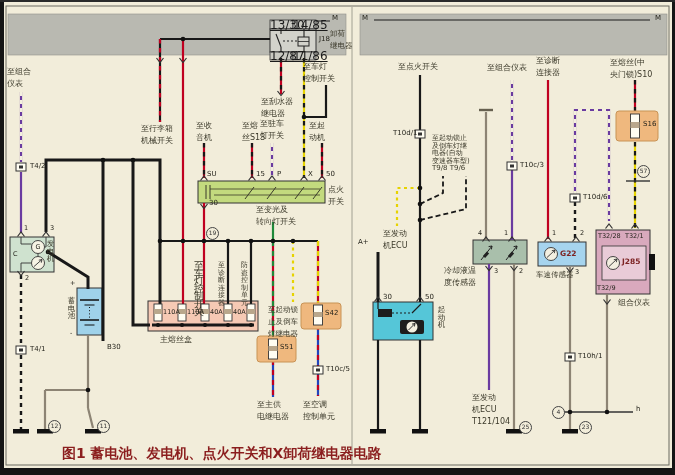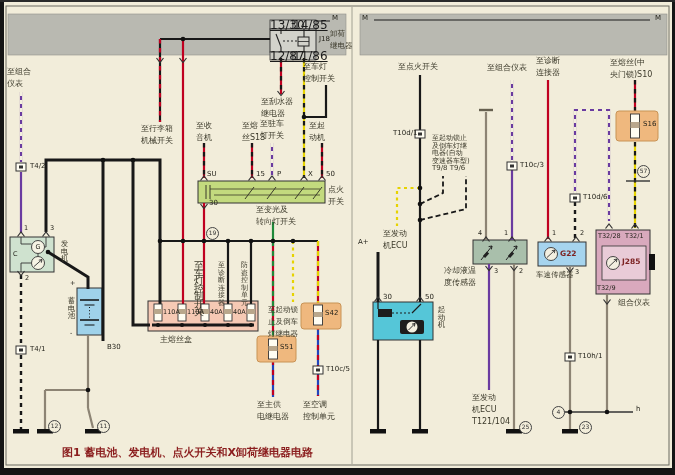--- a/index.html
+++ b/index.html
@@ -6,21 +6,21 @@
   #stage{position:relative;width:675px;height:475px;background:#f2edda;overflow:hidden;
          font-family:"DejaVu Sans",sans-serif;}
   .lbl{position:absolute;font-size:8px;line-height:12px;color:#3c3a2b;white-space:pre-line;}
   .code{position:absolute;font-size:7px;line-height:7.5px;color:#25241c;white-space:nowrap;}
   .tiny{position:absolute;font-size:6.5px;line-height:7px;color:#25241c;white-space:nowrap;}
   .vlbl{position:absolute;width:9px;font-size:7.5px;line-height:7.6px;word-break:break-all;
         color:#3c3a2b;text-align:center;}
   .cell{position:absolute;font-size:12px;line-height:8px;color:#1c1c1c;text-align:left;text-decoration:underline;}
   .circ{position:absolute;width:11px;height:11px;border:1px solid #444;border-radius:50%;
         background:#f2edda;font-size:6px;line-height:10px;text-align:center;color:#333;}
-  .cap{position:absolute;font-size:11px;font-weight:bold;color:#8b1e1e;white-space:nowrap;}
+  .cap{position:absolute;font-size:14px;font-weight:bold;color:#8b1e1e;white-space:nowrap;}
   .id{position:absolute;font-size:7.5px;line-height:8px;color:#7d2424;font-weight:bold;white-space:nowrap;}
   svg{position:absolute;left:0;top:0;}
 </style>
 </head>
 <body>
 
 <div id="stage">
 
 <svg width="675" height="475" viewBox="0 0 675 475">
 
@@ -224,21 +224,21 @@
 
 <div class="lbl" style="left:7px;top:66px">至组合
 仪表</div>
 <div class="code" style="left:30px;top:163px">T4/2</div>
 <div class="code" style="left:30px;top:346px">T4/1</div>
 <div class="tiny" style="left:24px;top:225px">1</div>
 <div class="tiny" style="left:50px;top:225px">3</div>
 <div class="tiny" style="left:25px;top:275px">2</div>
 <div class="tiny" style="left:13px;top:251px">C</div>
 <div class="tiny" style="left:35.5px;top:243.5px">G</div>
-<div class="vlbl" style="left:60px;top:240px">发电机</div>
+<div class="vlbl" style="left:46px;top:240px">发电机</div>
 <div class="vlbl" style="left:67px;top:297px">蓄电池</div>
 <div class="tiny" style="left:70px;top:280px">+</div>
 <div class="tiny" style="left:70px;top:330px">-</div>
 <div class="code" style="left:107px;top:344px">B30</div>
 <div class="lbl" style="left:141px;top:123px">至行李箱
 机械开关</div>
 <div class="lbl" style="left:196px;top:120px">至收
 音机</div>
 <div class="lbl" style="left:242px;top:120px">至熔
 丝S13</div>

